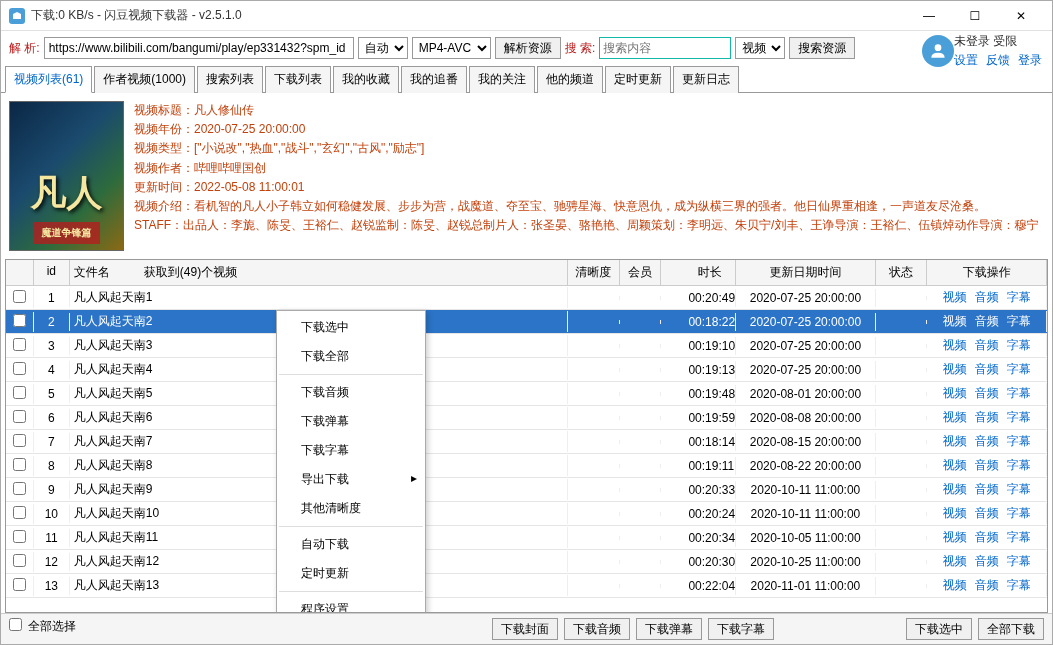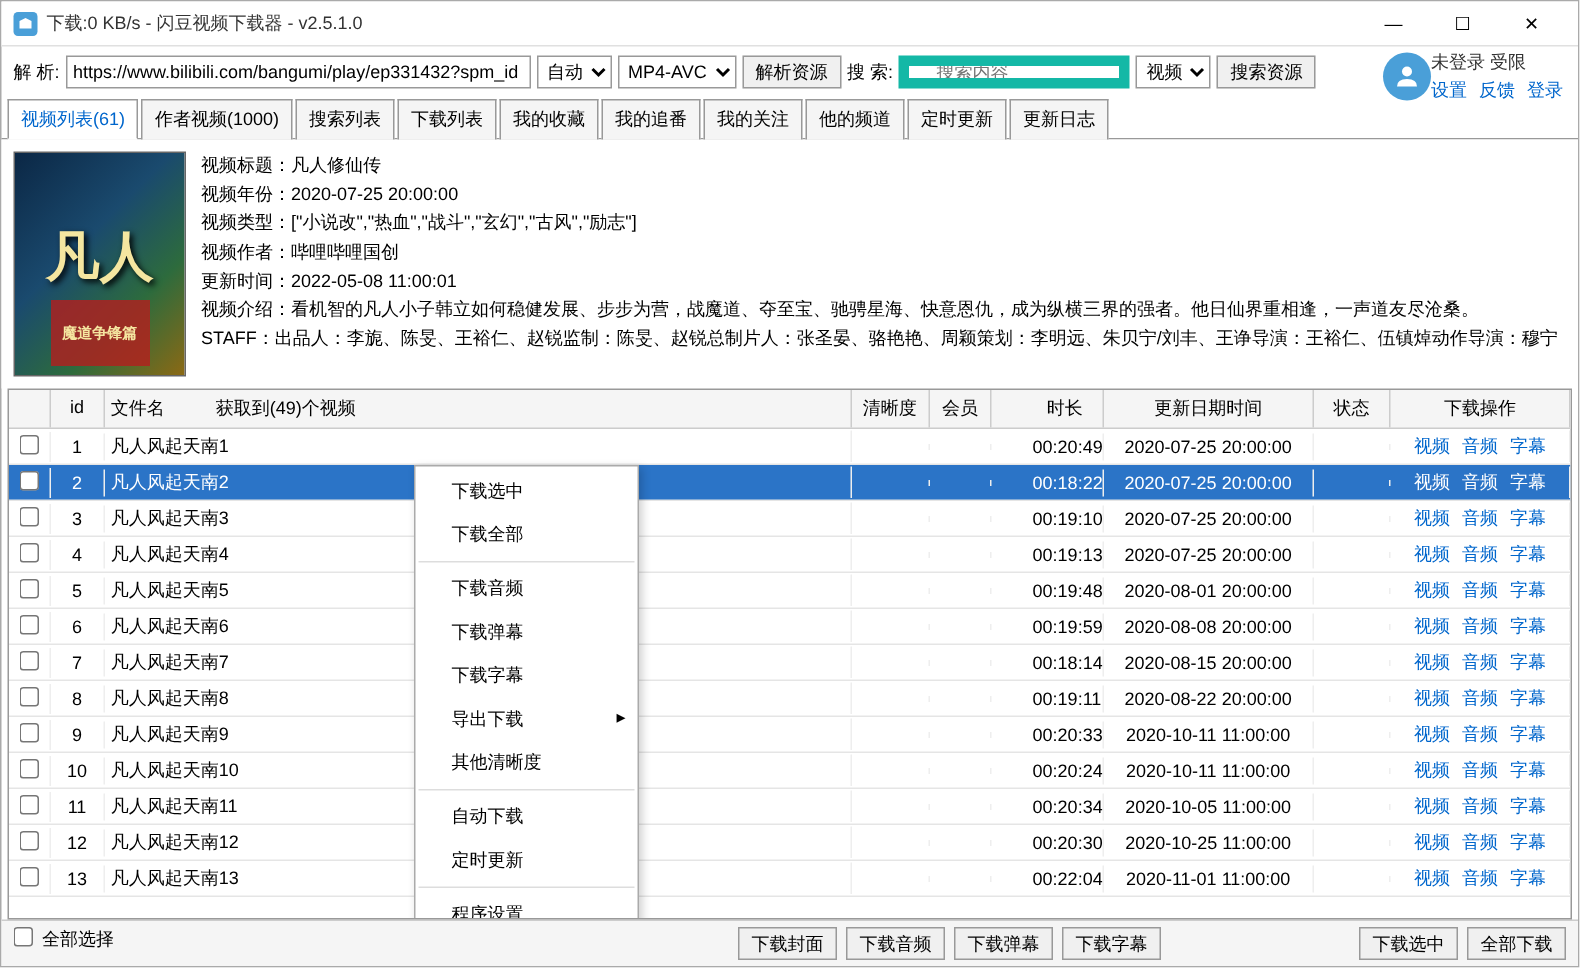--- a/index.html
+++ b/index.html
@@ -5,40 +5,40 @@
 * { margin: 0; padding: 0; box-sizing: border-box; font-family: "Microsoft YaHei", sans-serif; font-size: 12px; }
 body { background: #f0f0f0; width: 1053px; height: 645px; overflow: hidden; }
 .window { width: 1053px; height: 645px; background: #fff; border: 1px solid #aaa; display: flex; flex-direction: column; }
 .titlebar { height: 30px; background: #fff; display: flex; align-items: center; padding: 0 8px; border-bottom: 1px solid #e0e0e0; }
 .titlebar-icon { width: 16px; height: 16px; background: #4a9fd8; border-radius: 3px; margin-right: 6px; display: flex; align-items: center; justify-content: center; }
 .titlebar-icon svg { width: 10px; height: 10px; }
 .titlebar-text { flex: 1; color: #333; }
 .winbtns { display: flex; }
 .winbtn { width: 46px; height: 30px; display: flex; align-items: center; justify-content: center; cursor: pointer; }
 .toolbar { padding: 6px 8px; display: flex; align-items: center; gap: 4px; position: relative; }
-.toolbar label { color: #000000; }
+.toolbar label { color: #b91c1c; }
 .url-input { flex: 0 0 310px; border: 1px solid #999; padding: 2px 4px; height: 22px; }
 select { border: 1px solid #999; height: 22px; padding: 0 2px; background: #fff; }
 .btn { border: 1px solid #999; background: #f0f0f0; height: 22px; padding: 0 8px; cursor: pointer; }
-.search-input { width: 154px; border: 7px solid #14b8a6; padding: 2px 18px; height: 22px; }
+.search-input { width: 132px; border: 1px solid #14b8a6; padding: 2px 3px; height: 22px; }
 .user-area { position: absolute; right: 10px; top: 2px; display: flex; align-items: center; }
 .avatar { width: 32px; height: 32px; border-radius: 50%; background: #4a9fd8; display: flex; align-items: center; justify-content: center; }
 .avatar svg { width: 20px; height: 20px; fill: #fff; }
 .user-text { display: flex; flex-direction: column; align-items: flex-start; gap: 2px; }
 .user-row1 { color: #333; }
 .user-row2 { display: flex; gap: 8px; text-align: center; }
 .user-row2 span { color: #0066cc; cursor: pointer; }
 .tabs { display: flex; border-bottom: 1px solid #999; padding-left: 4px; }
 .tab { border: 1px solid #999; border-bottom: none; padding: 4px 8px; margin-right: 2px; background: #f5f5f5; cursor: pointer; position: relative; top: 1px; }
 .tab.active { background: #fff; color: #0066cc; border-bottom: 1px solid #fff; }
 .info-panel { display: flex; padding: 8px; gap: 10px; background: #fff; }
 .poster { width: 115px; height: 150px; background: linear-gradient(135deg, #0b2745 0%, #1a4a6e 40%, #2d6b3d 70%, #8b6914 100%); border: 1px solid #666; position: relative; display: flex; flex-direction: column; justify-content: flex-end; align-items: center; color: #f5e6a0; font-weight: bold; }
 .poster-title { font-size: 36px; text-shadow: 2px 2px 4px #000; margin-bottom: 4px; font-family: Liberation Serif, serif; }
-.poster-sub { font-size: 10px; background: rgba(180,30,30,0.8); padding: 15px 8px; margin-bottom: 6px; }
-.info-text { flex: 1; line-height: 1.6; color: #000000; }
+.poster-sub { font-size: 10px; background: rgba(180,30,30,0.8); padding: 4px 8px; margin-bottom: 6px; }
+.info-text { flex: 1; line-height: 1.6; color: #c2410c; }
 .info-text .line { display: flex; }
 .info-text .k { white-space: nowrap; }
 .table-wrap { flex: 1; overflow: hidden; border: 1px solid #999; margin: 0 4px; display: flex; flex-direction: column; position: relative; }
 .thead { display: flex; background: #f5f5f5; border-bottom: 1px solid #ccc; }
 .th { border-right: 1px solid #ccc; padding: 4px; text-align: center; }
 .tbody { flex: 1; overflow-y: scroll; }
 .tr { display: flex; border-bottom: 1px solid #e5e5e5; height: 24px; align-items: center; }
 .tr.selected { background: #2b74c7; color: #fff; }
 .tr.selected .link { color: #fff; }
 .td { border-right: 1px solid #eee; padding: 2px 4px; overflow: hidden; white-space: nowrap; text-align: center; }

